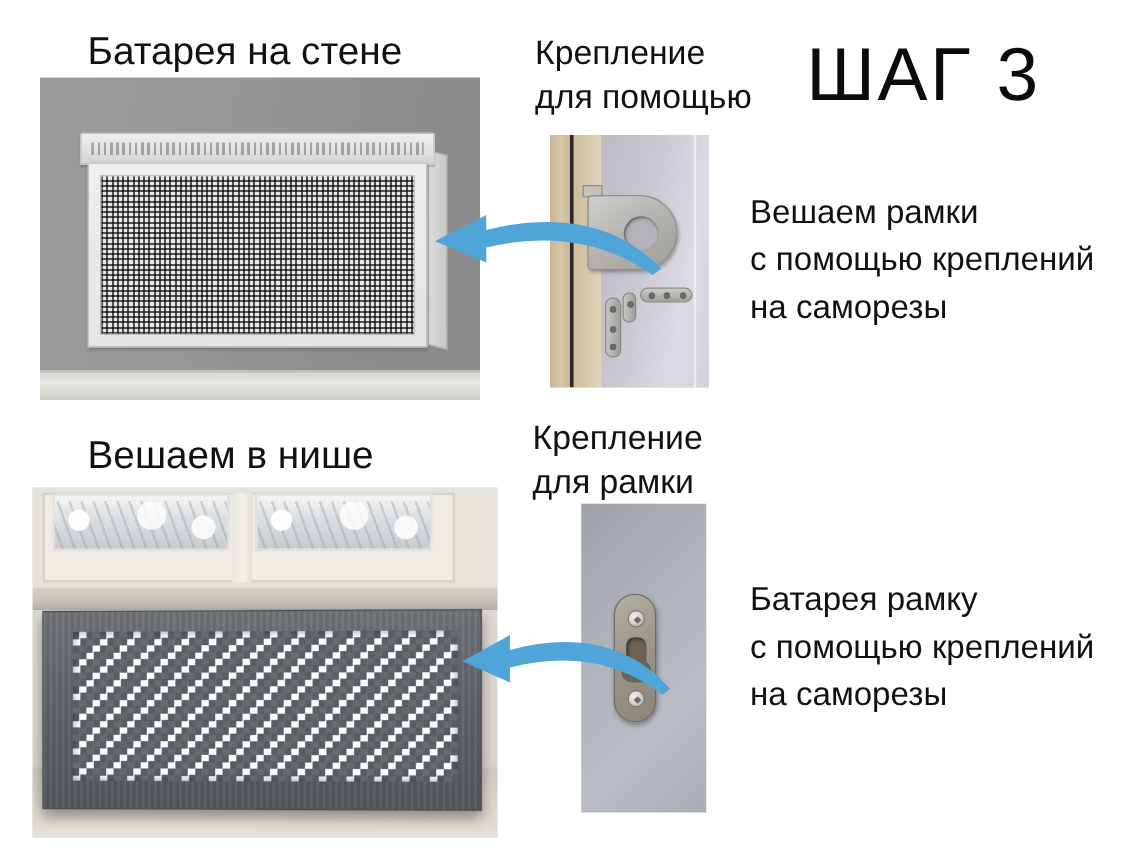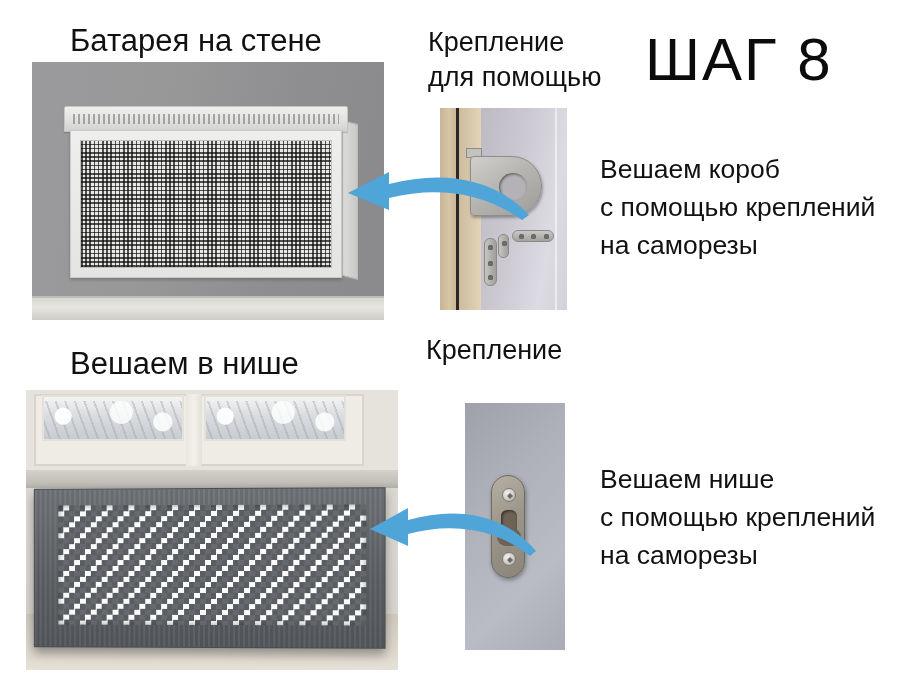--- a/index.html
+++ b/index.html
@@ -276,21 +276,21 @@
 </head>
 <body>
 
 <div class="page">
 
   <div class="heading" style="left:70px; top:24px;">Батарея на стене</div>
 
   <div class="caption" style="left:428px; top:26px;">Крепление</div>
   <div class="caption" style="left:428px; top:61px;">для помощью</div>
 
-  <div class="step-title" style="left:645px; top:28px;">ШАГ 8</div>
+  <div class="step-title" style="left:645px; top:28px;">ШАГ 3</div>
 
   <div class="photo" id="photo-wall">
     <div class="skirting"></div>
     <div class="floorline"></div>
     <div class="box-cover">
       <div class="box-side"></div>
       <div class="box-top">
         <div class="box-top-vents"></div>
       </div>
       <div class="box-face">
@@ -323,27 +323,28 @@
     </div>
     <div class="strip-c">
       <div class="screwdot" style="left:3px; top:6px;"></div>
     </div>
   </div>
 
   <svg class="arrow-svg" style="left:344px; top:160px;" width="190" height="60" viewBox="0 0 190 60">
     <path d="M185,55 C150,18 100,10 45,24 L45,12 L4,33 L45,50 L45,38 C95,26 140,33 178,60 Z" fill="#4FA4D8"></path>
   </svg>
 
-  <div class="body-text" style="left:600px; top:150px;">Вешаем короб</div>
+  <div class="body-text" style="left:600px; top:150px;">Вешаем рамки</div>
   <div class="body-text" style="left:600px; top:188px;">с помощью креплений</div>
   <div class="body-text" style="left:600px; top:226px;">на саморезы</div>
 
   <div class="heading" style="left:70px; top:347px;">Вешаем в нише</div>
 
   <div class="caption" style="left:426px; top:334px;">Крепление</div>
+  <div class="caption" style="left:426px; top:369px;">для рамки</div>
 
   <div class="photo" id="photo-niche">
     <div class="floor"></div>
     <div class="win-wall"></div>
     <div class="win-frame"></div>
     <div class="win-pane left"></div>
     <div class="win-pane right"></div>
     <div class="win-mullion"></div>
     <div class="sill"></div>
     <div class="screen-frame">
@@ -356,17 +357,17 @@
       <div class="plate-screw top"></div>
       <div class="keyhole-slot"></div>
       <div class="plate-screw bot"></div>
     </div>
   </div>
 
   <svg class="arrow-svg" style="left:366px; top:496px;" width="175" height="60" viewBox="0 0 175 60">
     <path d="M170,55 C138,18 92,10 42,24 L42,12 L4,33 L42,50 L42,38 C88,26 130,33 164,60 Z" fill="#4FA4D8"></path>
   </svg>
 
-  <div class="body-text" style="left:600px; top:460px;">Вешаем нише</div>
+  <div class="body-text" style="left:600px; top:460px;">Батарея рамку</div>
   <div class="body-text" style="left:600px; top:498px;">с помощью креплений</div>
   <div class="body-text" style="left:600px; top:536px;">на саморезы</div>
 
 </div>
 
 </body></html>

